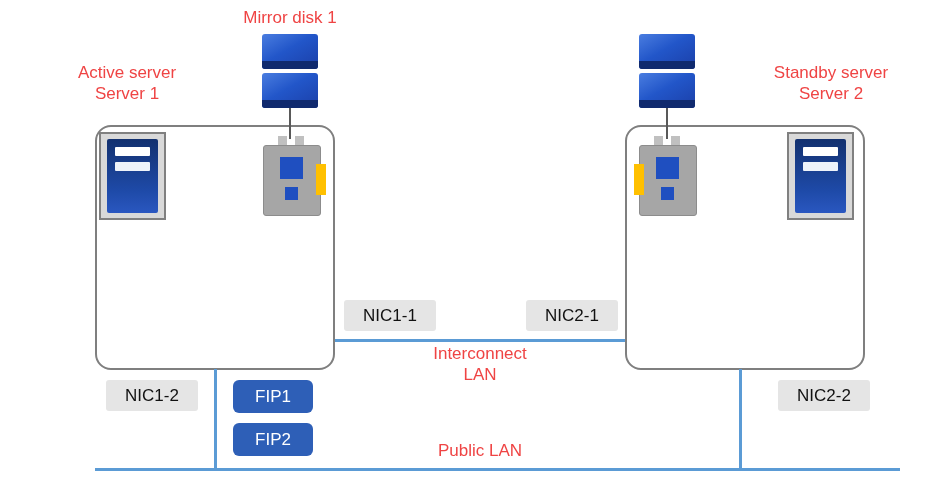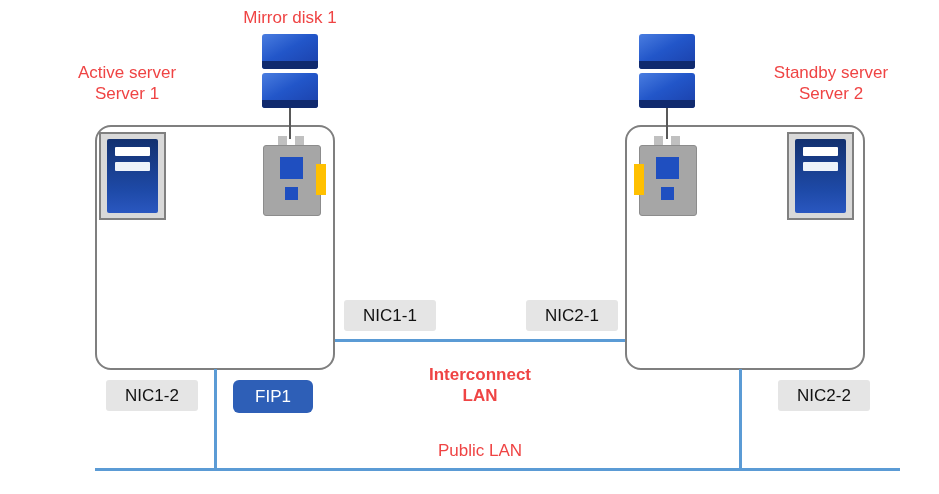--- a/index.html
+++ b/index.html
@@ -104,28 +104,29 @@
     <div class="prong" style="left:32px;"></div>
     <div class="card-body"></div>
     <div class="chip-big"></div>
     <div class="chip-small"></div>
     <div class="tab tab-left"></div>
   </div>
 
   <div class="hline" style="left:335px; top:339px; width:290px;"></div>
   <div class="badge-nic" style="left:344px; top:300px;">NIC1-1</div>
   <div class="badge-nic" style="left:526px; top:300px;">NIC2-1</div>
-  <div class="lbl" style="left:405px; top:364px; width:150px;font-weight:bold;">
+  <div class="lbl" style="left:405px; top:343px; width:150px;">
     <div>Interconnect</div>
     <div>LAN</div>
   </div>
 
   <div class="vline-blue" style="left:214px; top:369px; height:102px;"></div>
   <div class="vline-blue" style="left:739px; top:369px; height:102px;"></div>
 
   <div class="badge-nic" style="left:106px; top:380px;">NIC1-2</div>
   <div class="badge-fip" style="left:233px; top:380px;">FIP1</div>
+  <div class="badge-fip" style="left:233px; top:423px;">FIP2</div>
   <div class="badge-nic" style="left:778px; top:380px;">NIC2-2</div>
 
   <div class="lbl" style="left:405px; top:440px; width:150px;">Public LAN</div>
   <div class="hline" style="left:95px; top:468px; width:805px;"></div>
 
 </div>
 
 </body></html>

